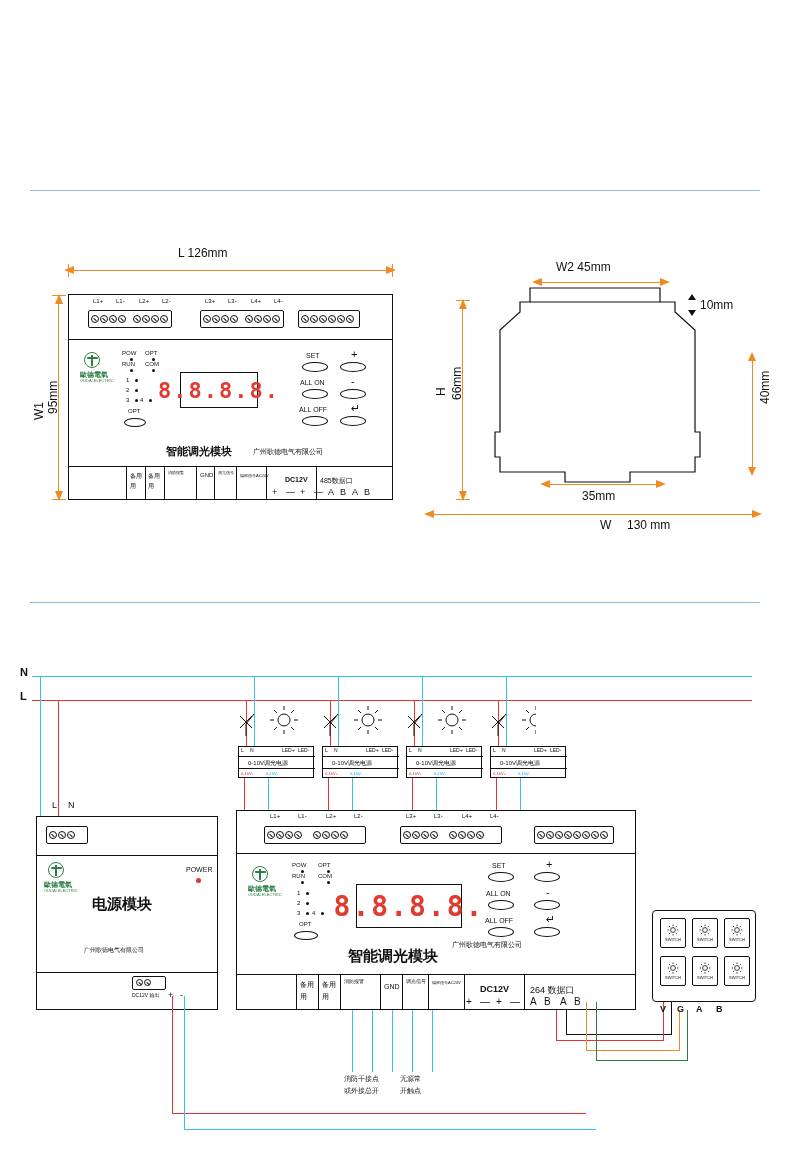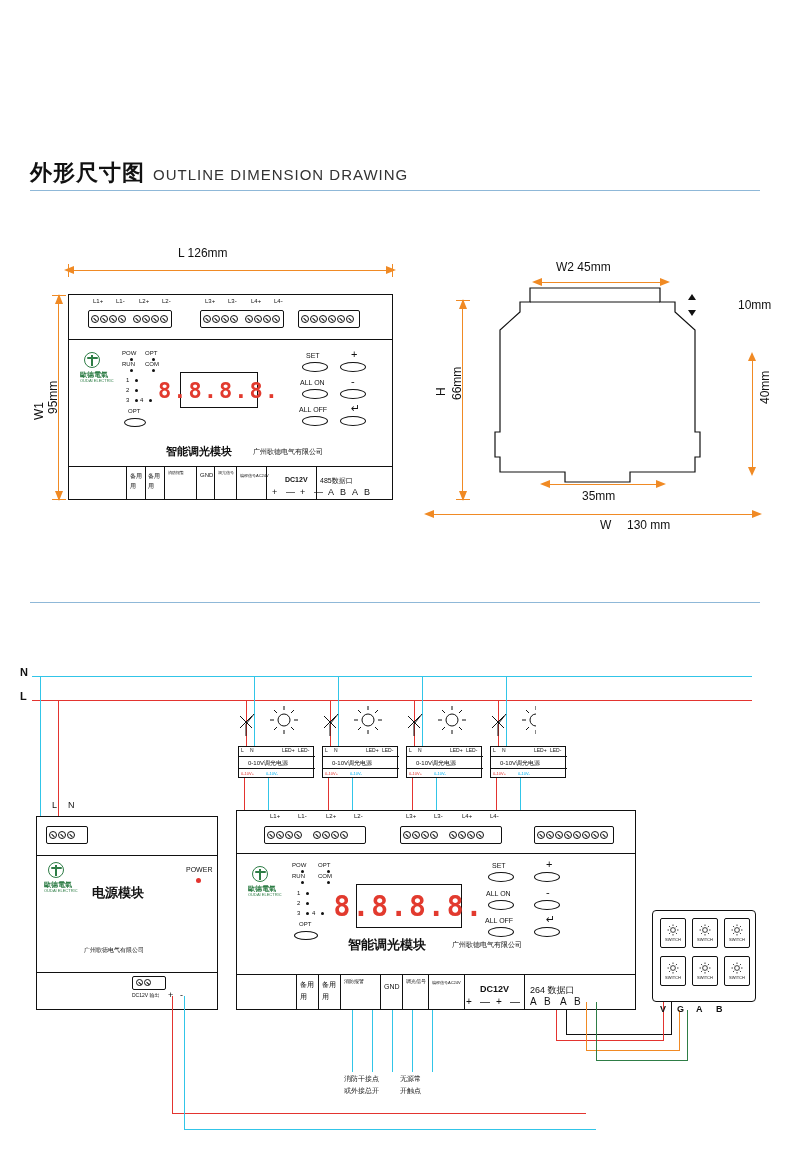--- a/index.html
+++ b/index.html
@@ -13,21 +13,21 @@
   .sec-rule{position:absolute;left:30px;width:730px;height:1px;background:#8fb8d8;}
 
   
   .abs{position:absolute;}
   .txt{position:absolute;font-size:8px;color:#111;white-space:nowrap;}
   .txt.s7{font-size:7px;}
   .txt.s6{font-size:6px;}
   .txt.s9{font-size:9px;}
   .txt.s10{font-size:10px;}
   .txt.s11{font-size:11px;}
-  .txt.s13{font-size:13px;}
+  .txt.s13{font-size:15px;margin-top:11px;}
   .txt.b{font-weight:bold;}
   .dim{position:absolute;font-size:12px;color:#111;white-space:nowrap;}
 
   
   .oline{position:absolute;background:#f08a24;}
   .oline.h{height:1px;}
   .oline.v{width:1px;}
 
   
   .device{position:absolute;border:1px solid #111;box-sizing:border-box;background:#fff;}
@@ -60,23 +60,20 @@
   
   .panel{position:absolute;border:1px solid #111;border-radius:4px;box-sizing:border-box;background:#fff;}
   .swcell{position:absolute;border:1px solid #111;border-radius:2px;box-sizing:border-box;background:#fff;display:flex;flex-direction:column;align-items:center;justify-content:center;}
   .swcell .lbl{font-size:4px;color:#111;margin-top:1px;}
 </style>
 </head>
 <body>
 
 <div class="page">
 
-  <div class="sec-head" style="top:158px;">
-    <span class="cn">外形尺寸图</span><span class="en">OUTLINE DIMENSION DRAWING</span>
-  </div>
   <div class="sec-rule" style="top:190px;"></div>
 
   <div class="dim" style="left:178px;top:246px;">L   126mm</div>
   <div class="oline h" style="left:68px;top:270px;width:325px;"></div>
   <div class="oline v" style="left:68px;top:264px;height:13px;"></div>
   <div class="oline v" style="left:392px;top:264px;height:13px;"></div>
 
   <svg class="abs" style="left:62px;top:264px;" width="16" height="14">
       <polygon points="2,6 12,2 12,10" fill="#f08a24"></polygon>
     </svg>
@@ -219,21 +216,21 @@
 
   <div class="dim" style="left:556px;top:260px;">W2  45mm</div>
   <div class="oline h" style="left:536px;top:282px;width:130px;"></div>
   <svg class="abs" style="left:530px;top:276px;" width="14" height="13">
       <polygon points="2,6 12,2 12,10" fill="#f08a24"></polygon>
     </svg>
   <svg class="abs" style="left:658px;top:276px;" width="14" height="13">
       <polygon points="12,6 2,2 2,10" fill="#f08a24"></polygon>
     </svg>
 
-  <div class="dim" style="left:738px;top:298px;text-align:center;">10mm</div>
+  <div class="dim" style="left:700px;top:298px;text-align:center;">10mm</div>
   <svg class="abs" style="left:686px;top:292px;" width="12" height="26">
       <polygon points="6,2 2,8 10,8" fill="#111"></polygon>
       <polygon points="6,24 2,18 10,18" fill="#111"></polygon>
     </svg>
 
   <div class="dim" style="left:434px;top:396px;transform:rotate(-90deg);transform-origin:left top;">H</div>
   <div class="dim" style="left:450px;top:400px;transform:rotate(-90deg);transform-origin:left top;">66mm</div>
   <div class="oline v" style="left:462px;top:300px;height:200px;"></div>
   <div class="oline h" style="left:456px;top:300px;width:14px;"></div>
   <div class="oline h" style="left:456px;top:499px;width:14px;"></div>

